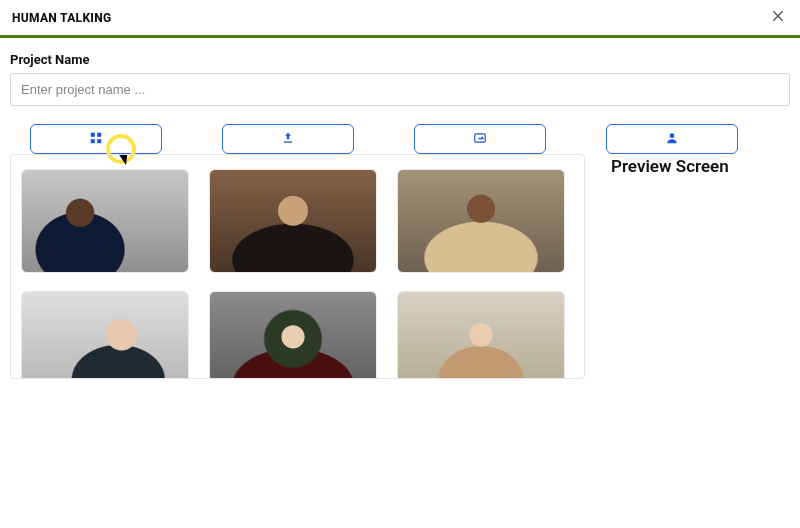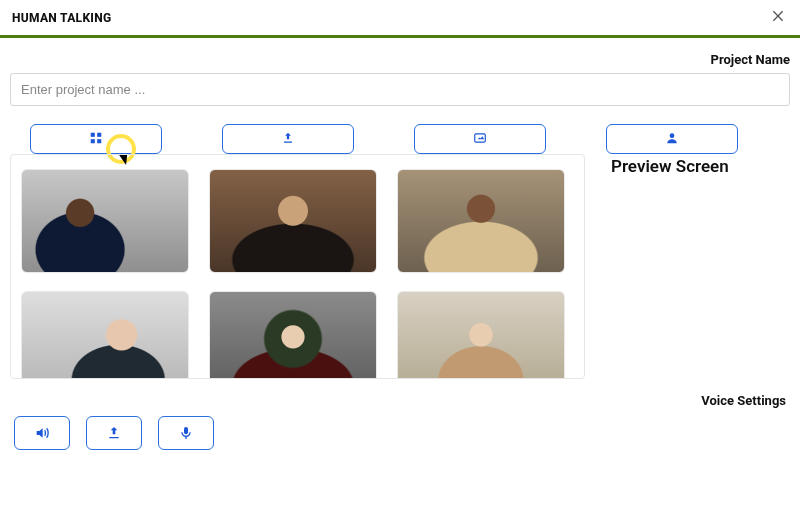--- a/index.html
+++ b/index.html
@@ -1,21 +1,21 @@
 <!DOCTYPE html>
 <html><head>
 <meta charset="utf-8">
 <style>
   * { box-sizing: border-box; margin: 0; padding: 0; }
   html, body { width: 800px; height: 528px; font-family: -apple-system, "Segoe UI", Roboto, Arial, sans-serif; background: #fff; color: #111; overflow: hidden; }
   .header { display: flex; align-items: center; justify-content: space-between; padding: 8px 14px 8px 12px; border-bottom: 3px solid #4d7c0f; }
   .header-title { font-weight: 800; font-size: 12px; letter-spacing: .3px; }
   .close-btn { background: none; border: none; cursor: pointer; font-size: 18px; color: #555; line-height: 1; }
   .content { padding: 10px 10px 0 10px; }
-  .label { font-weight: 700; font-size: 13px; margin: 4px 0 6px 0; text-align: right; }
+  .label { font-weight: 700; font-size: 13px; margin: 4px 0 6px 0; }
   .proj-input {
     width: 100%; border: 1px solid #d6d6d6; border-radius: 3px;
     padding: 8px 10px; font-size: 13px; color: #ef4444; outline: none;
   }
   .proj-input::placeholder { color: #888; }
   .tab-row { display: flex; gap: 60px; margin: 18px 10px 0 20px; }
   .tab-btn {
     width: 132px; height: 30px; border: 1px solid #2a6fe0; border-radius: 6px;
     background: #fff; display: flex; align-items: center; justify-content: center;
     cursor: pointer;
@@ -164,33 +164,13 @@
         <div class="thumb t4"></div>
         <div class="thumb t5"></div>
         <div class="thumb t6"></div>
       </div>
     </div>
     <div class="preview-col">
       <div class="preview-title">Preview Screen</div>
     </div>
   </div>
 
-  <div class="voice-section">
-    <div class="label">Voice Settings</div>
-    <div class="voice-row">
-      <button class="voice-btn">
-        <svg>
-            <use href="#i-speaker"></use>
-          </svg>
-      </button>
-      <button class="voice-btn">
-        <svg>
-            <use href="#i-upload"></use>
-          </svg>
-      </button>
-      <button class="voice-btn">
-        <svg>
-            <use href="#i-mic"></use>
-          </svg>
-      </button>
-    </div>
-  </div>
 </div>
 
 </body></html>

